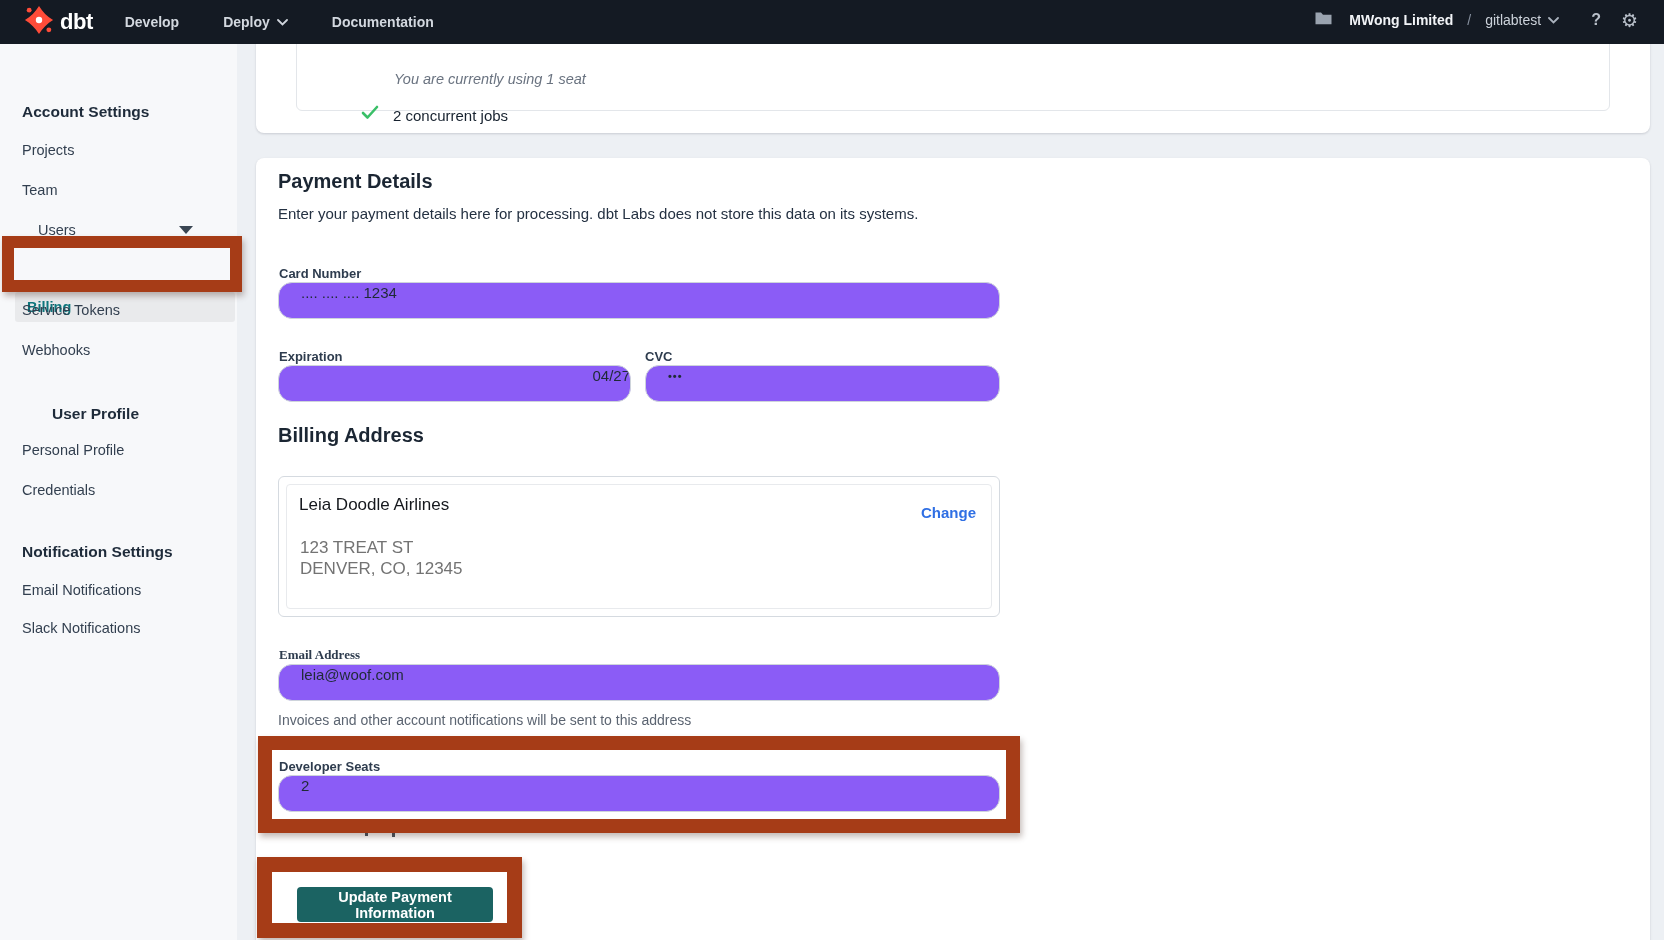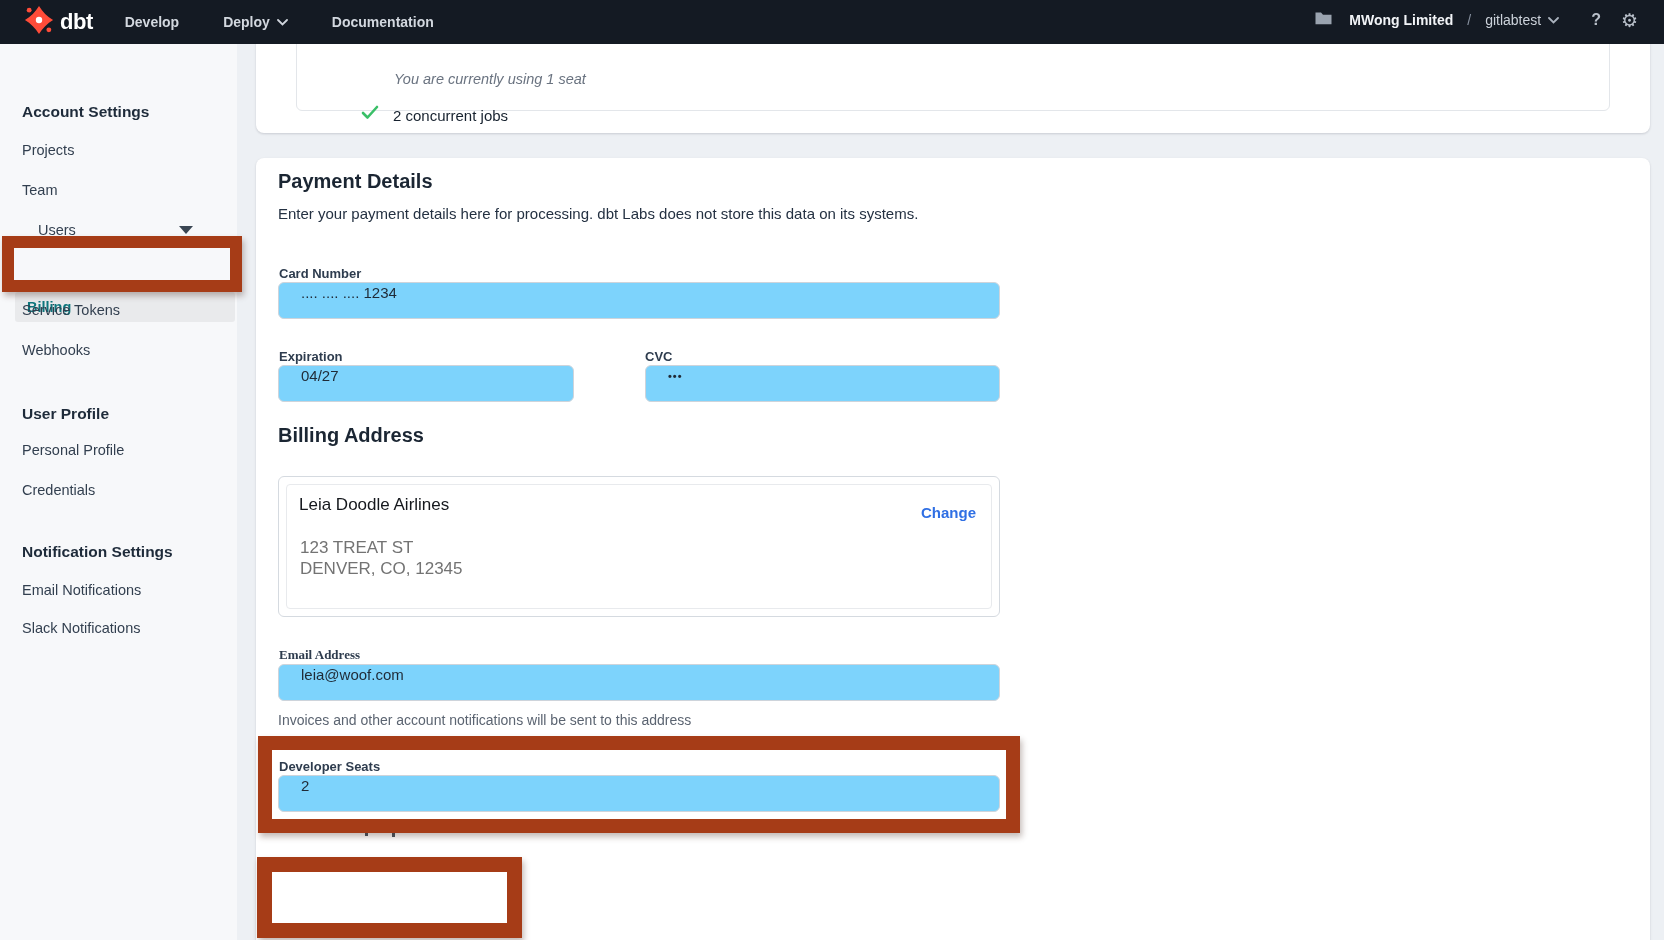--- a/index.html
+++ b/index.html
@@ -58,22 +58,22 @@
   }
   .usage-clipped { position: absolute; left: 97px; top: 110px; font-size: 14.5px; font-style: italic; color: #6a7380; }
   .usage-row { position: absolute; left: 64px; top: 144px; display: flex; align-items: flex-end; gap: 14px; }
   .usage-text { font-size: 15px; color: #16212e; }
 
   
   .h2 { position: absolute; left: 22px; font-size: 20px; font-weight: bold; color: #1b2633; }
   .desc { position: absolute; left: 22px; font-size: 15px; color: #243142; }
   .f-label { position: absolute; font-size: 13px; font-weight: bold; color: #2e3c4e; }
   .f-input {
-    position: absolute; height: 37px; border: 1px solid #ced4db; border-radius: 6px;
-    background: #7dd3fc; font-family: "Liberation Sans", sans-serif; font-size: 15px; color: #1f2a36;
+    position: absolute; height: 37px; border: 1px solid #ced4db; border-radius: 14px;
+    background: #8b5cf6; font-family: "Liberation Sans", sans-serif; font-size: 15px; color: #1f2a36;
     padding: 0 0 16px 22px; outline: none;
   }
   .cvc-input { font-size: 11px; font-weight: bold; letter-spacing: 1px; }
   .helper { position: absolute; left: 22px; font-size: 14px; color: #5b6471; }
 
   .addr-outer {
     position: absolute; left: 22px; top: 318px; width: 722px; height: 141px;
     border: 1px solid #d5dae0; border-radius: 6px; background: #fff;
   }
   .addr-inner {
@@ -121,21 +121,21 @@
   </div>
 
   <div class="card card2">
     <div class="h2" style="top:12px;">Payment Details</div>
     <div class="desc" style="top:47px;">Enter your payment details here for processing. dbt Labs does not store this data on its systems.</div>
 
     <div class="f-label" style="left:23px; top:108px;">Card Number</div>
     <input class="f-input" style="left: 22px; top: 124px; width: 722px;" value=".... .... .... 1234">
 
     <div class="f-label" style="left:23px; top:191px;">Expiration</div>
-    <input class="f-input" style="left: 22px; top: 207px; width: 296px;" value="04/27">
+    <input class="f-input" style="left: 22px; top: 207px; width: 353px; text-align: right;" value="04/27">
 
     <div class="f-label" style="left:389px; top:191px;">CVC</div>
     <input class="f-input cvc-input" style="left: 389px; top: 207px; width: 355px;" value="•••">
 
     <div class="h2" style="top:266px;">Billing Address</div>
 
     <div class="addr-outer">
       <div class="addr-inner">
         <div class="addr-name">Leia Doodle Airlines</div>
         <div class="addr-change">Change</div>
@@ -149,35 +149,36 @@
     <div class="f-label" style="left:23px; top:489px;font-family:Liberation Serif, serif;">Email Address</div>
     <input class="f-input" style="left: 22px; top: 506px; width: 722px;" value="leia@woof.com">
     <div class="helper" style="top:554px;">Invoices and other account notifications will be sent to this address</div>
 
     <div class="f-label" style="left:23px; top:601px;">Developer Seats</div>
     <input class="f-input" style="left: 22px; top: 617px; width: 722px;" value="2">
 
     <div class="speck" style="left:109px; top:674px;"></div>
     <div class="speck" style="left:136px; top:675px;"></div>
 
+    <button class="teal-btn">Update Payment Information</button>
   </div>
 
   <div class="sidebar">
     <div class="sb-heading" style="top:63px;">Account Settings</div>
     <div class="sb-item" style="top:102px;">Projects</div>
     <div class="sb-item" style="top:142px;">Team</div>
     <div class="team-caret"></div>
     <div class="sb-item indent" style="top:182px;">Users</div>
     <div class="sb-active-box">
       <div class="sb-active-label">Billing</div>
     </div>
     <div class="sb-item" style="top:262px;">Service Tokens</div>
     <div class="sb-item" style="top:302px;">Webhooks</div>
 
-    <div class="sb-heading" style="top:365px;">User Profile</div>
+    <div class="sb-heading" style="top:365px;margin-left:30px;">User Profile</div>
     <div class="sb-item" style="top:402px;">Personal Profile</div>
     <div class="sb-item" style="top:442px;">Credentials</div>
 
     <div class="sb-heading" style="top:503px;">Notification Settings</div>
     <div class="sb-item" style="top:542px;">Email Notifications</div>
     <div class="sb-item" style="top:580px;">Slack Notifications</div>
   </div>
 
   <div class="annotation ann-billing"></div>
   <div class="annotation ann-seats"></div>

